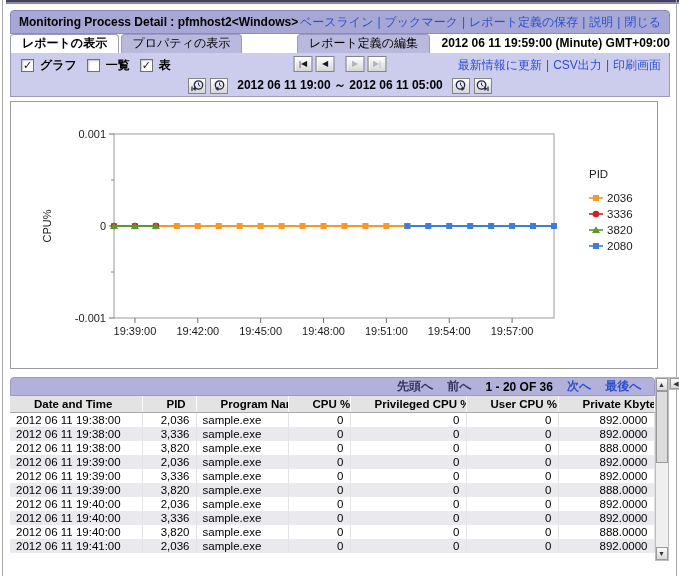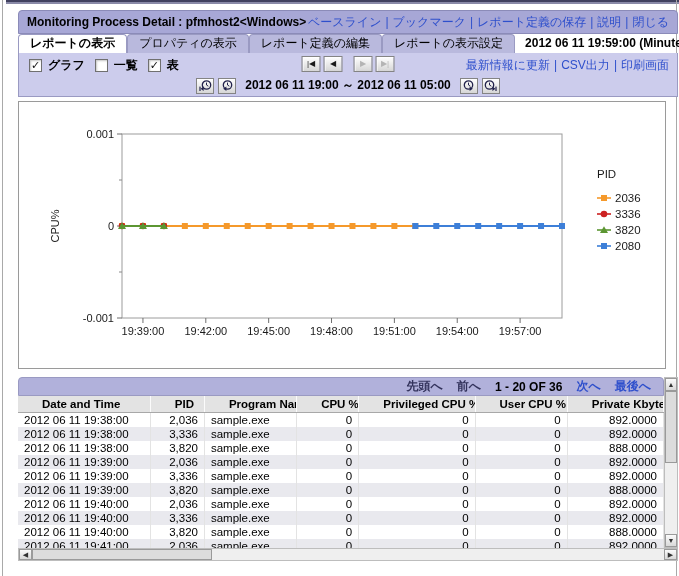--- a/index.html
+++ b/index.html
@@ -5,21 +5,21 @@
   * { box-sizing: border-box; margin: 0; padding: 0; }
   html,body { width: 679px; height: 576px; }
   body {
     position: relative; background: #fff; overflow: hidden;
     font-family: "Liberation Sans", "DejaVu Sans", sans-serif; color: #000;
   }
   .frame-top { position:absolute; left:6px; top:0; right:0; height:4px; background:#41415f; border-bottom:2px solid #8a8aa8; }
   .frame-left { position:absolute; left:2px; top:0; bottom:0; width:1px; background:#a9a9a9; }
   .frame-right { position:absolute; right:2px; top:0; bottom:0; width:1px; background:#a9a9a9; }
 
-  .app { position:absolute; left:18px; top:10px; width:660px; height:560px; }
+  .app { position:absolute; left:10px; top:10px; width:660px; height:560px; }
 
   
   .title-bar {
     height:24px; background:#a7a7d6; border:1px solid #8b8bb8; border-radius:4px 4px 0 0;
     display:flex; align-items:center; padding:0 8px; font-size:12px;
   }
   .title-text { font-weight:bold; flex:1; white-space:nowrap; }
   .links { white-space:nowrap; font-size:12px; }
   .link { color:#2e4fcc; cursor:pointer; text-decoration:none; }
   .sep { color:#2e4fcc; margin:0 4px; }
@@ -65,21 +65,21 @@
   .chart-panel { position:absolute; left:0; top:91px; width:648px; height:268px; border:1px solid #9a9a9a; background:#fff; }
   .chart-topbar { height:18px; display:flex; }
   .chart-topbar-fill { flex:1; background:#ccccec; }
   .zoom-area { width:80px; background:#fff; display:flex; align-items:center; justify-content:flex-end; padding-right:3px; }
   .combo { display:flex; align-items:center; border:1px solid #4c4c4c; height:17px; background:#fff; cursor:pointer; }
   .combo-text { font-size:11px; padding:0 5px; }
   .combo-arrow { width:15px; height:15px; background:linear-gradient(#f2f2f2,#cfcfcf); border-left:1px solid #4c4c4c; font-size:7px; line-height:15px; text-align:center; color:#222; }
   #chart-svg-container { width:646px; height:248px; }
 
   
-  .table-panel { position:absolute; left:0; top:367px; width:660px; height:184px; display:flex; flex-direction:column; }
+  .table-panel { position:absolute; left:0; top:367px; width:660px; height:184px; display:flex; }
   .table-main { flex:1; display:flex; min-height:0; }
   .table-left { flex:1; display:flex; flex-direction:column; min-width:0; overflow:hidden; }
   .pgbar {
     height:19px; background:#b1b1db; border:1px solid #9a9ac2; border-radius:4px 4px 0 0;
     display:flex; align-items:center; justify-content:flex-end; gap:14px; padding-right:12px;
     font-size:12px; font-weight:bold; white-space:nowrap;
   }
   .pg-disabled { color:#33335c; }
   .pg-range { color:#000; }
   table { width:100%; border-collapse:collapse; table-layout:fixed; }
@@ -119,21 +119,20 @@
   <div class="title-bar">
     <span class="title-text">Monitoring Process Detail : pfmhost2&lt;Windows&gt;</span>
     <span class="links" id="header-links"><span class="link">ベースライン</span><span class="sep">|</span><span class="link">ブックマーク</span><span class="sep">|</span><span class="link">レポート定義の保存</span><span class="sep">|</span><span class="link">説明</span><span class="sep">|</span><span class="link">閉じる</span></span>
   </div>
 
   <div class="tab-row">
     <span class="tab active">レポートの表示</span>
     <span class="tab">プロパティの表示</span>
     <span class="tab-gap"></span>
     <span class="tab">レポート定義の編集</span>
-    <span class="tab">レポートの表示設定</span>
     <span class="clock">2012 06 11 19:59:00  (Minute)  GMT+09:00</span>
   </div>
 
   <div class="toolbar">
     <div class="tb-row1">
       <span class="cb-group" id="cb-group">
           <span class="cb">✓</span>
           <span class="cb-label">グラフ</span>
           <span class="cb"></span>
           <span class="cb-label">一覧</span>

